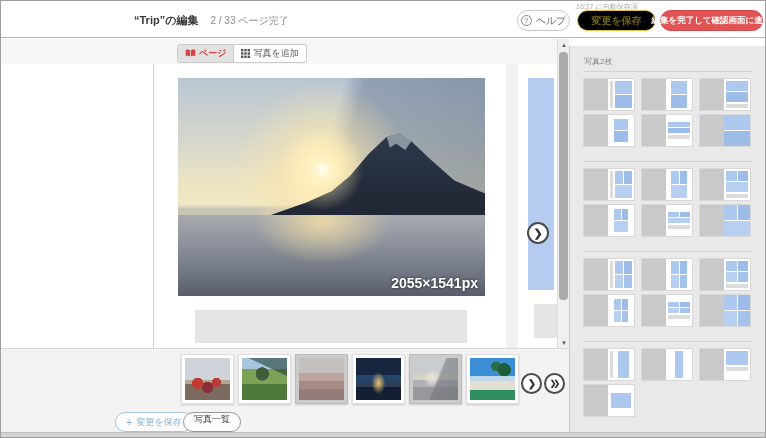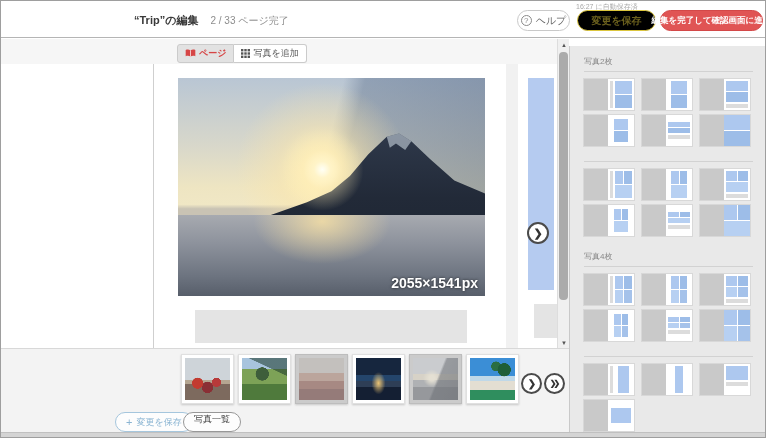--- a/index.html
+++ b/index.html
@@ -326,21 +326,20 @@
                 <div class="ph c3">
                   <div class="cell"></div>
                   <div class="cell"></div>
                   <div class="cell"></div>
                 </div>
               </div>
             </div>
           </div>
         </div>
         <div class="side-section">
-          <div class="side-title">写真4枚</div>
           <div class="side-hr"></div>
           <div class="tpl-grid">
             <div class="tpl v-v1">
               <div class="pgL"></div>
               <div class="pgR">
                 <div class="capV"></div>
                 <div class="ph c4">
                   <div class="cell"></div>
                   <div class="cell"></div>
                   <div class="cell"></div>

